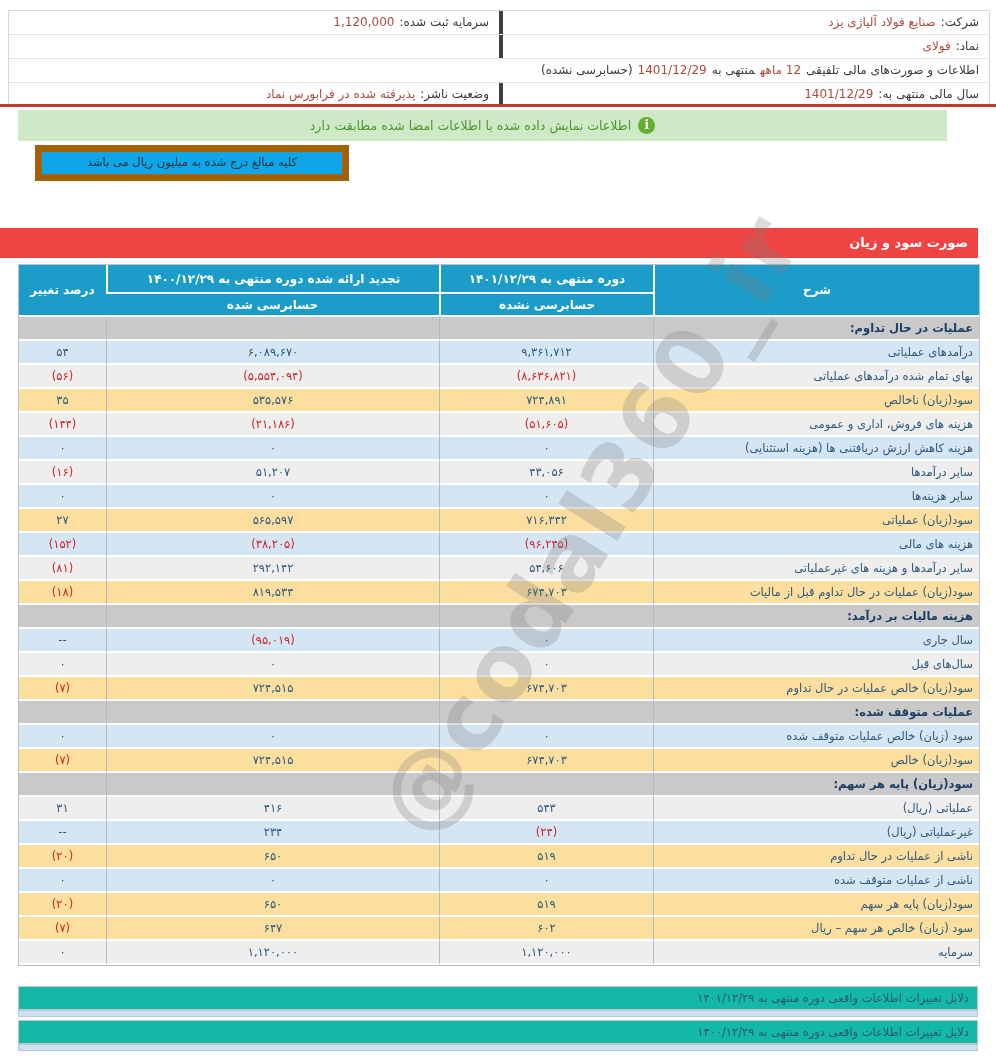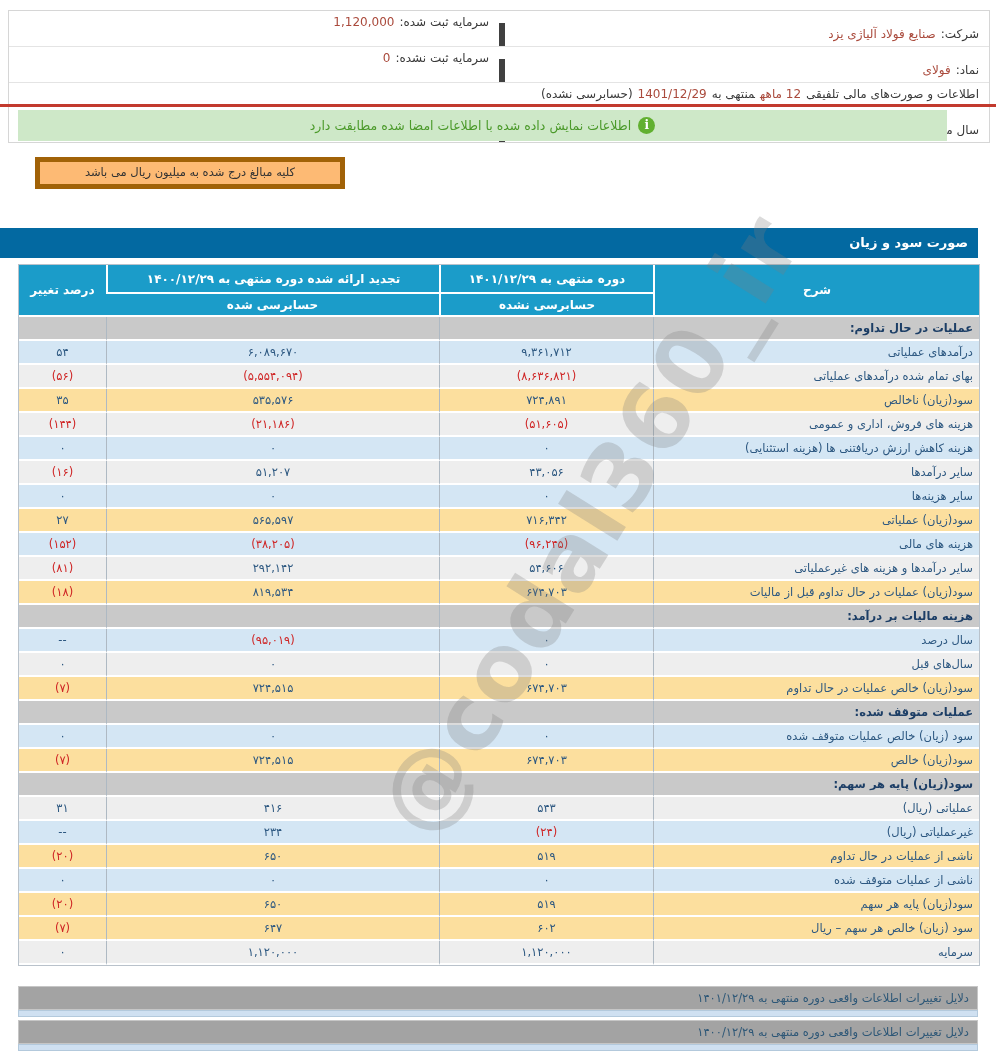--- a/index.html
+++ b/index.html
@@ -11,21 +11,21 @@
 
   
   .info-table{
     position:absolute;top:10px;left:8px;width:980px;
     border:1px solid #d6d6d6;background:#fff;
   }
   .info-row{display:flex;border-bottom:1px solid #e4e4e4;}
   .info-row:last-child{border-bottom:none;}
   .info-cell{width:50%;box-sizing:border-box;padding:0 10px;line-height:22px;height:23px;
     font-size:12px;color:#3a3a3a;white-space:nowrap;overflow:hidden;text-align:right;}
-  .info-cell.right{border-left:6px solid #404040;margin-top:12px;}
+  .info-cell.right{border-left:4px solid #404040;}
   .ipart{margin-left:5px;}
   .ipart.red{color:#aa4a3c;}
 
   
   .red-line{position:absolute;top:104px;left:0;width:996px;height:3px;background:#c23a2e;}
 
   
   .green-bar{
     position:absolute;top:110px;left:18px;width:929px;height:31px;background:#cee8c8;
     display:flex;align-items:center;justify-content:center;gap:7px;
@@ -33,27 +33,27 @@
   }
   .info-icon{
     width:17px;height:17px;border-radius:50%;background:#61b030;color:#ffffff;
     font-weight:bold;font-size:12px;line-height:17px;text-align:center;
     font-family:"DejaVu Serif",serif;flex:0 0 auto;
   }
 
   
   .amounts-box{
     position:absolute;top:145px;left:35px;width:300px;height:22px;
-    border:5px solid #a16207;background:#fdba74;
-    font-size:11.5px;color:#333;text-align:center;line-height:21px;white-space:nowrap;margin-top:12px;
+    border:7px solid #a16207;background:#0ea5e9;
+    font-size:11.5px;color:#333;text-align:center;line-height:21px;white-space:nowrap;
   }
 
   
   .title-bar{
-    position:absolute;top:228px;left:0;width:978px;height:30px;background:#0369a1;
+    position:absolute;top:228px;left:0;width:978px;height:30px;background:#ef4444;
     color:#fff;font-weight:bold;font-size:13px;line-height:30px;
     box-sizing:border-box;padding-right:10px;padding-left:19px;
   }
 
   
   table.main{
     position:absolute;top:264px;left:18px;width:960px;
     border-collapse:separate;border-spacing:0;table-layout:fixed;
     border:1px solid #b9c2cb;font-size:11.5px;
   }
@@ -84,41 +84,40 @@
     position:absolute;left:590px;top:525px;
     transform:translate(-50%,-50%) rotate(-58deg);
     font-size:92px;font-weight:bold;letter-spacing:2px;
     color:rgba(125,125,125,0.28);white-space:nowrap;
     z-index:10;pointer-events:none;direction:ltr;
   }
 
   
   .reason-bar{
     position:absolute;left:18px;width:960px;height:24px;box-sizing:border-box;
-    background:#a3a3a3;border:1px solid #c6c6c6;
+    background:#14b8a6;border:1px solid #c6c6c6;
     font-size:11.5px;color:#2d5777;line-height:22px;padding-right:8px;white-space:nowrap;
   }
   .reason-strip{
     position:absolute;left:18px;width:960px;height:7px;box-sizing:border-box;
     background:#cfe0f1;border:1px solid #b3c9dc;
   }
   .bar1{top:986px;} .strip1{top:1010px;}
   .bar2{top:1020px;} .strip2{top:1044px;}
 </style>
 </head>
 <body>
 
 <div class="info-table">
     <div class="info-row">
       <div class="info-cell right"><span class="ipart">شرکت:</span><span class="ipart red">صنایع فولاد آلیاژی یزد</span></div>
       <div class="info-cell left"><span class="ipart">سرمایه ثبت شده:</span><span class="ipart red ltr">1,120,000</span></div>
     </div>
     <div class="info-row">
       <div class="info-cell right"><span class="ipart">نماد:</span><span class="ipart red">فولای</span></div>
-      <div class="info-cell left"><span class="ipart">سرمایه ثبت نشده:</span><span class="ipart red ltr">0</span></div>
     </div>
     <div class="info-row">
       <div class="info-cell left"><span class="ipart">اطلاعات و صورت‌های مالی تلفیقی</span><span class="ipart red">12 ماهه</span><span class="ipart">منتهی به</span><span class="ipart red ltr">1401/12/29</span><span class="ipart">(حسابرسی نشده)</span></div>
     </div>
     <div class="info-row">
       <div class="info-cell right"><span class="ipart">سال مالی منتهی به:</span><span class="ipart red ltr">1401/12/29</span></div>
       <div class="info-cell left"><span class="ipart">وضعیت ناشر:</span><span class="ipart red">پذیرفته شده در فرابورس نماد</span></div>
     </div>
   </div>
 
@@ -225,21 +224,21 @@
         <td class="val"><span class="ltr">۸۱۹,۵۳۴</span></td>
         <td class="pct"><span class="ltr neg">(۱۸)</span></td>
       </tr>
       <tr class="shade-section">
         <td class="lbl"><span>هزینه مالیات بر درآمد:</span></td>
         <td class="val"></td>
         <td class="val"></td>
         <td class="pct"></td>
       </tr>
       <tr class="shade-blue">
-        <td class="lbl"><span>سال درصد</span></td>
+        <td class="lbl"><span>سال جاری</span></td>
         <td class="val"><span class="ltr">۰</span></td>
         <td class="val"><span class="ltr neg">(۹۵,۰۱۹)</span></td>
         <td class="pct"><span class="ltr">--</span></td>
       </tr>
       <tr class="shade-gray">
         <td class="lbl"><span>سال‌های قبل</span></td>
         <td class="val"><span class="ltr">۰</span></td>
         <td class="val"><span class="ltr">۰</span></td>
         <td class="pct"><span class="ltr">۰</span></td>
       </tr>

